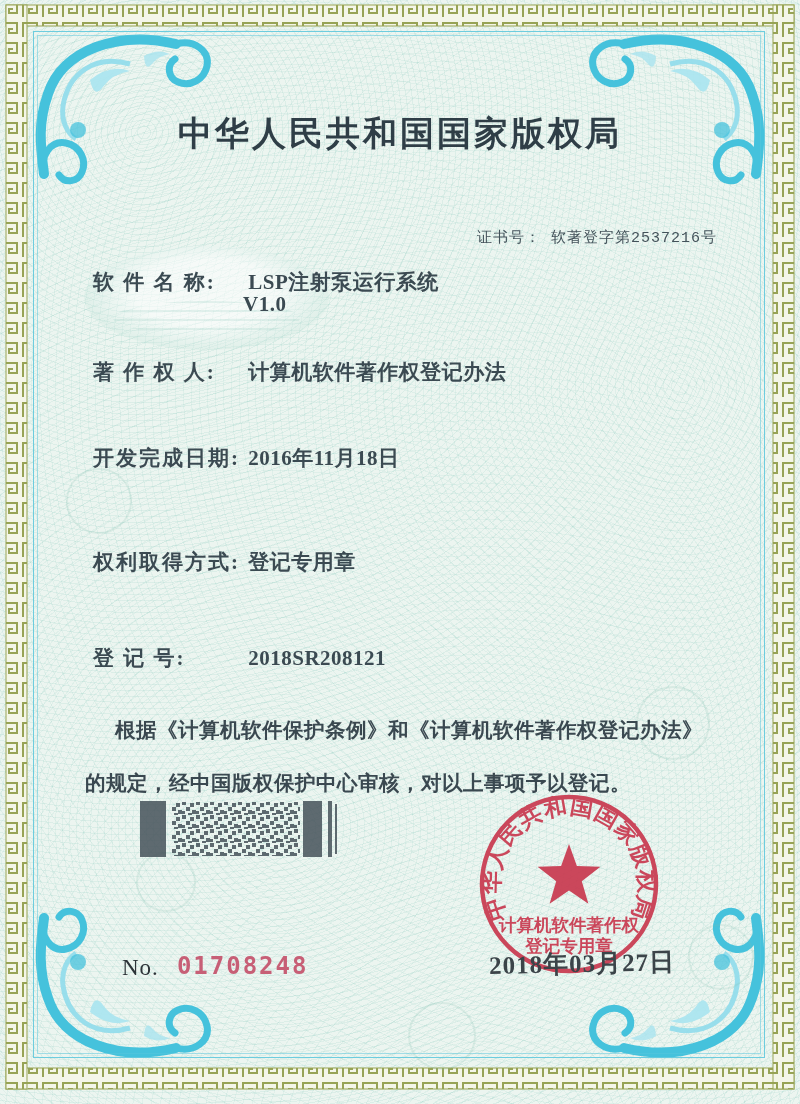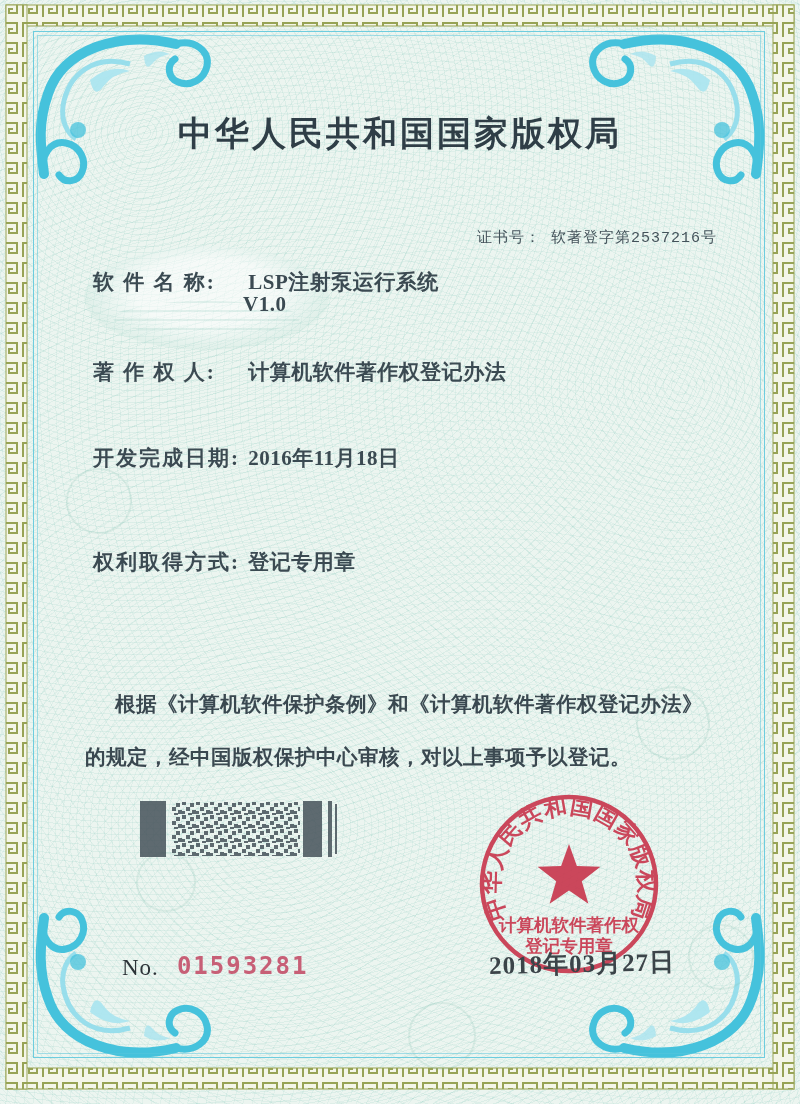--- a/index.html
+++ b/index.html
@@ -36,21 +36,21 @@
     position:absolute;right:83px;top:231px;
     font-size:15px;letter-spacing:1px;color:#43525a;line-height:1;font-family:Liberation Mono, monospace;
   }
   .row{
     position:absolute;left:93px;font-size:21px;font-weight:600;line-height:1.15;
     white-space:nowrap;color:#3b4a52;
   }
   .row .lbl{display:inline-block;width:150px;letter-spacing:2px;}
   .row .val{letter-spacing:.5px;}
   .statement{
-    position:absolute;left:85px;top:678px;width:630px;
+    position:absolute;left:85px;top:704px;width:630px;
     font-size:20.5px;font-weight:600;line-height:53px;letter-spacing:.5px;
     text-indent:30px;color:#3a4850;
   }
   .barcode{position:absolute;left:140px;top:801px;opacity:.85;}
   .serial{position:absolute;left:122px;top:955px;line-height:1;white-space:nowrap;}
   .serial .no{font-size:23px;font-weight:normal;color:#2c3338;letter-spacing:1px;}
   .serial .num{
     font-family:"DejaVu Sans Mono","Liberation Mono",monospace;
     font-size:24px;font-weight:bold;color:#c75f76;letter-spacing:2px;
     position:relative;top:-1px;margin-left:14px;
@@ -144,20 +144,24 @@
     <span class="val">2016年11月18日</span>
   </div>
 
 
   <div class="row" style="top:550px">
     <span class="lbl">权利取得方式:</span>
     <span class="val">登记专用章</span>
   </div>
 
 
+  <div class="row" style="top:646px">
+    <span class="lbl">登  记  号:</span>
+    <span class="val">2018SR208121</span>
+  </div>
 
   <div class="statement">根据《计算机软件保护条例》和《计算机软件著作权登记办法》的规定，经中国版权保护中心审核，对以上事项予以登记。</div>
 
   <svg class="barcode" width="200" height="56" viewBox="0 0 200 56">
     <defs>
       <pattern id="bnoise" width="14" height="14" patternUnits="userSpaceOnUse">
         <rect x="0" y="0" width="4" height="4" fill="#46525a"></rect>
         <rect x="8" y="2" width="4" height="4" fill="#46525a"></rect>
         <rect x="4" y="6" width="4" height="4" fill="#46525a"></rect>
         <rect x="10" y="9" width="4" height="4" fill="#46525a"></rect>
@@ -182,16 +186,16 @@
     </text>
     <path fill="#c9394f" d="M0,-40 L7.9,-17.9 L31.4,-17.2 L12.8,-2.8 L19.4,19.7 L0,6.5 L-19.4,19.7 L-12.8,-2.8 L-31.4,-17.2 L-7.9,-17.9 Z"></path>
     <text x="0" y="47" text-anchor="middle" font-size="17.5" font-weight="bold" fill="#c9394f">计算机软件著作权</text>
     <text x="0" y="68" text-anchor="middle" font-size="17.5" font-weight="bold" fill="#c9394f">登记专用章</text>
   </svg>
 
   <div class="issue-date">2018年03月27日</div>
 
   <div class="serial">
     <span class="no">No.</span>
-    <span class="num">01593281</span>
+    <span class="num">01708248</span>
   </div>
 
 </div>
 
 </body></html>

